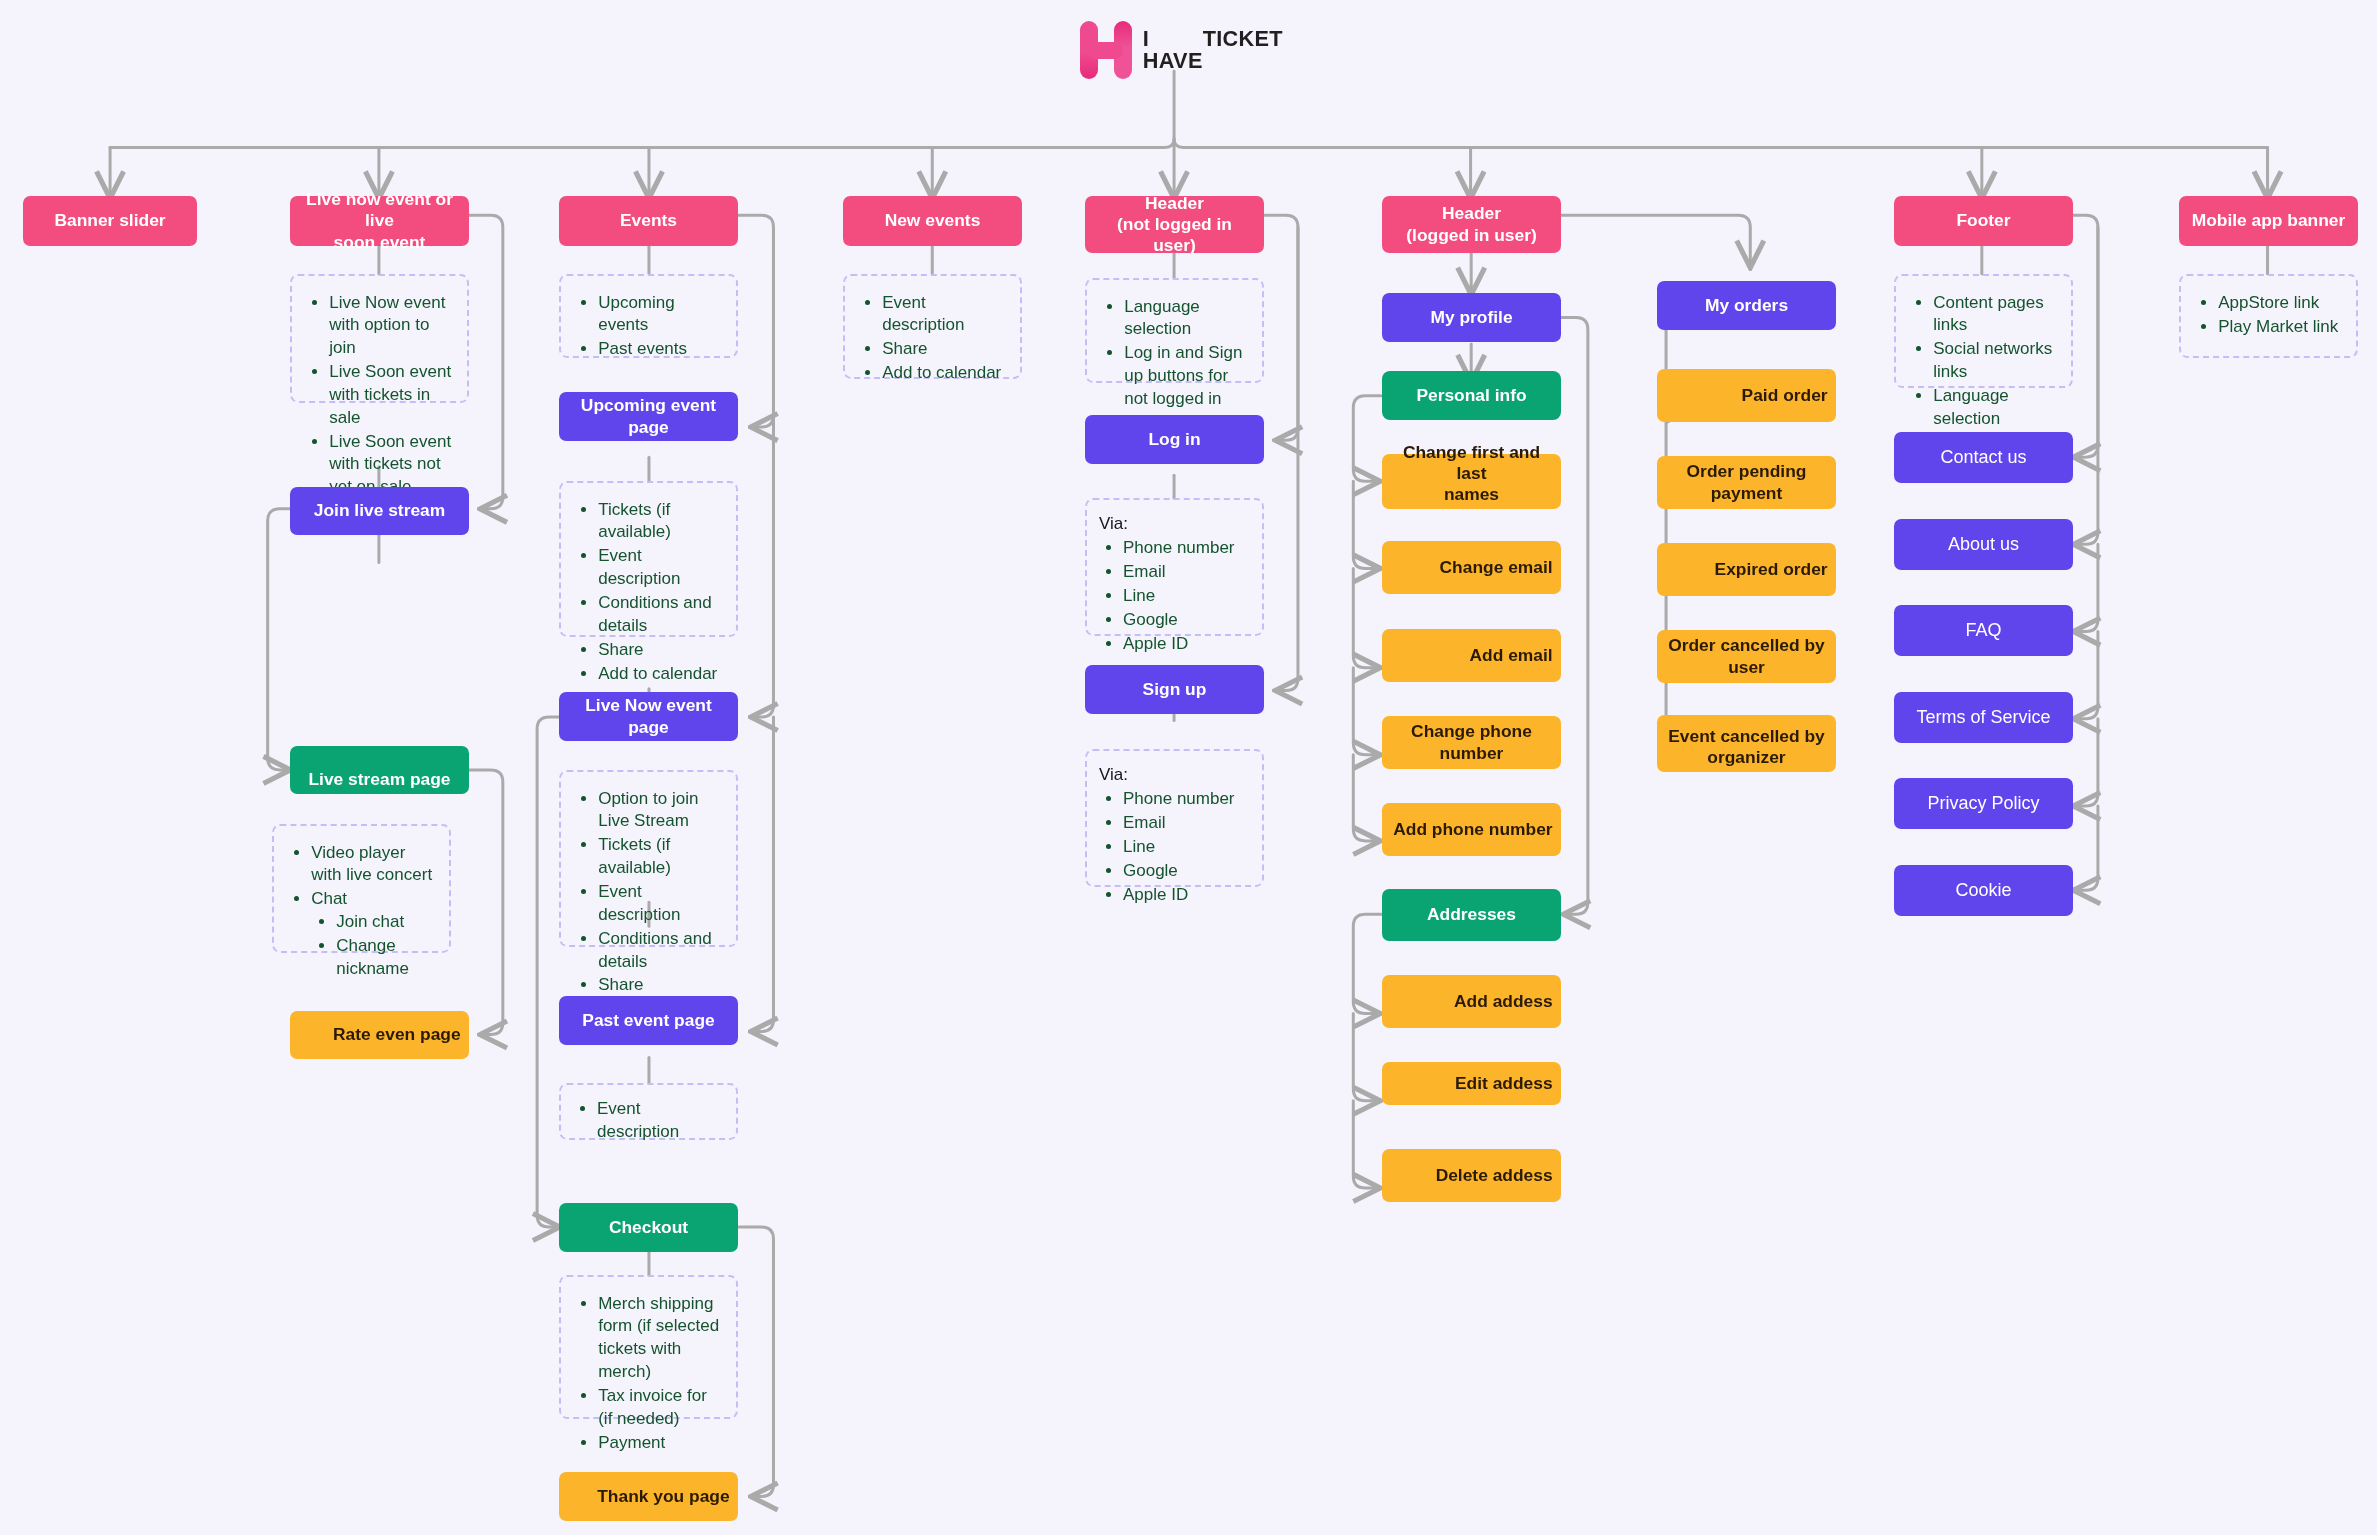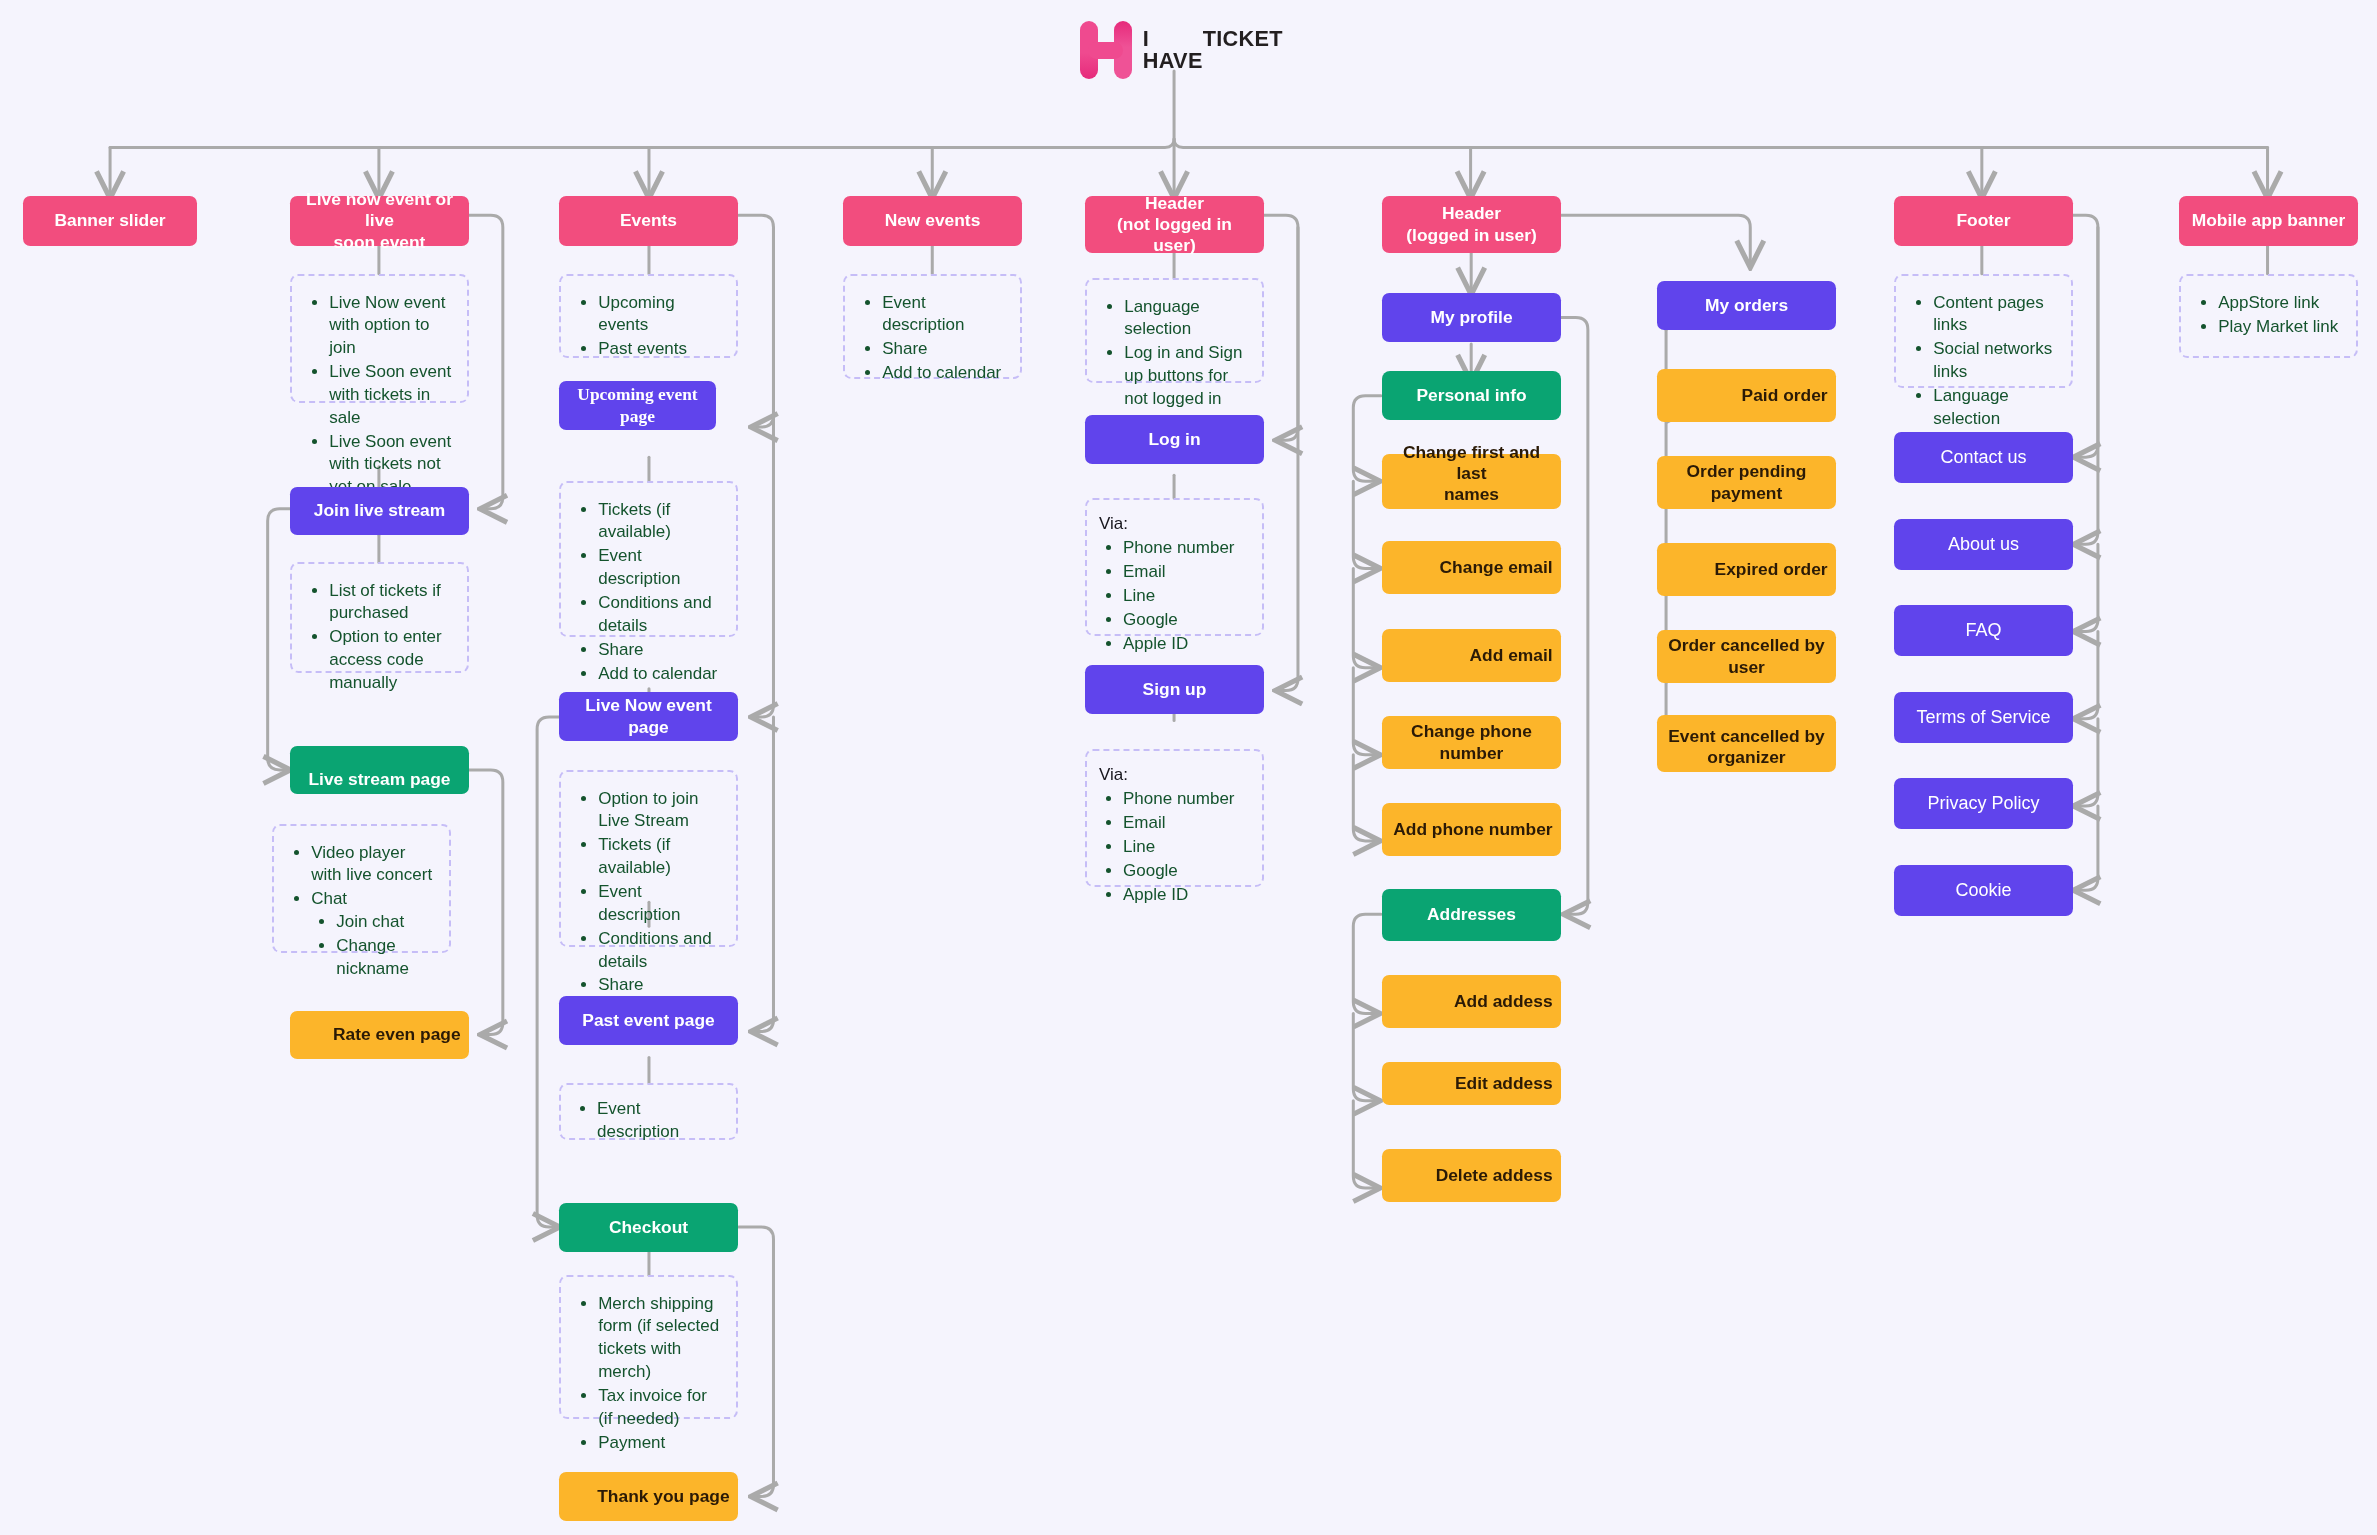--- a/index.html
+++ b/index.html
@@ -178,26 +178,20 @@
     <ul>
       <li>Live Now event with option to join</li>
       <li>Live Soon event with tickets in sale</li>
       <li>Live Soon event with tickets not yet on sale</li>
     </ul>
   </div>
 
   <div class="node purple" style="left:290px;top:487px;width:179px;height:48px;">
     <span class="lbl">Join live stream</span>
   </div>
-  <div class="note" style="left:290px;top:562px;width:179px;height:111px;">
-    <ul>
-      <li>List of tickets if purchased</li>
-      <li>Option to enter access code manually</li>
-    </ul>
-  </div>
 
   <div class="node green" style="left:290px;top:746px;width:179px;height:48px;align-items:flex-end;">
     <span class="lbl">Live stream page</span>
   </div>
   <div class="note" style="left:272px;top:824px;width:179px;height:129px;">
     <ul>
       <li>Video player with live concert</li>
       <li>
         Chat<ul>
           <li>Join chat</li>
@@ -214,21 +208,21 @@
   <div class="node pink" style="left:559px;top:196px;width:179px;height:50px;">
     <span class="lbl">Events</span>
   </div>
   <div class="note" style="left:559px;top:274px;width:179px;height:84px;">
     <ul>
       <li>Upcoming events</li>
       <li>Past events</li>
     </ul>
   </div>
 
-  <div class="node purple" style="left:559px;top:381px;width:157px;height:49px;font-family:Liberation Serif, serif;">
+  <div class="node purple" style="left:559px;top:392px;width:179px;height:49px;">
     <span class="lbl">Upcoming event page</span>
   </div>
   <div class="note" style="left:559px;top:481px;width:179px;height:156px;">
     <ul>
       <li>Tickets (if available)</li>
       <li>Event description</li>
       <li>Conditions and details</li>
       <li>Share</li>
       <li>Add to calendar</li>
     </ul>

